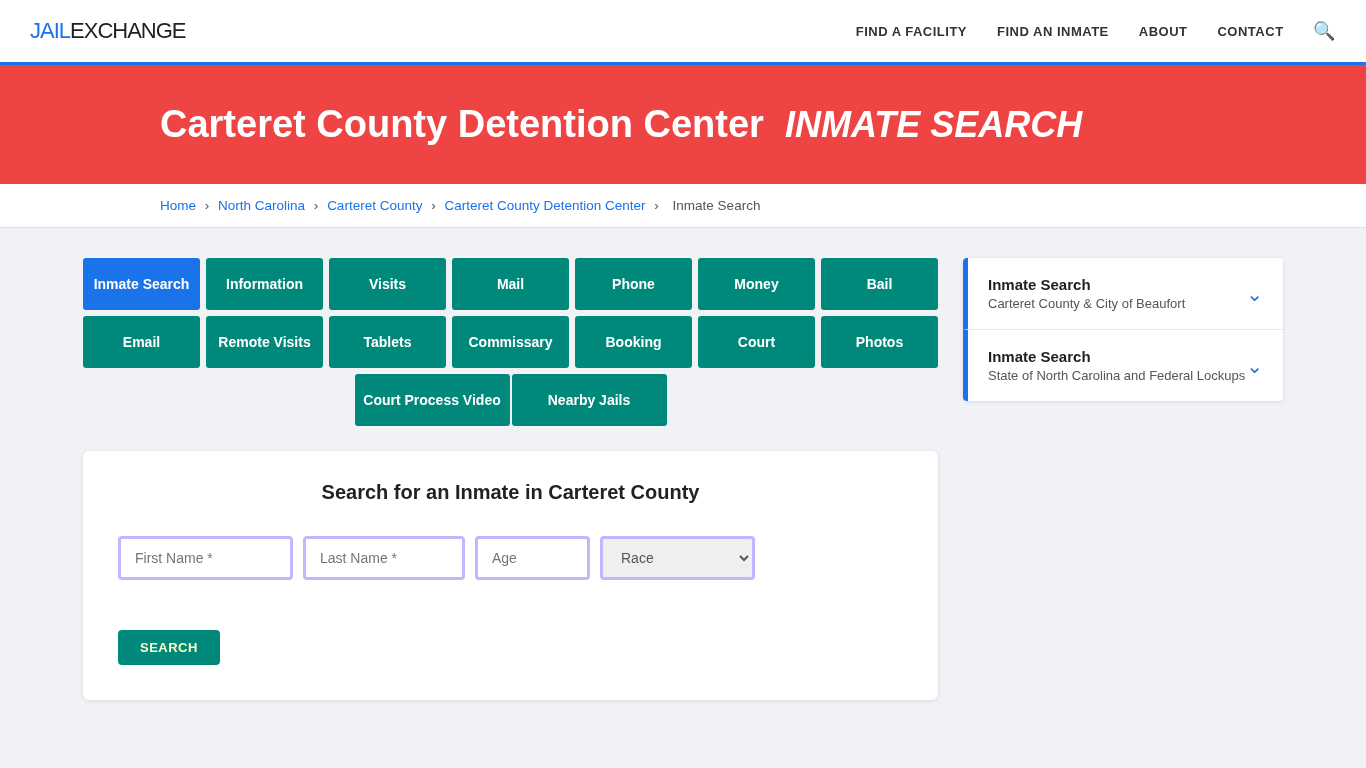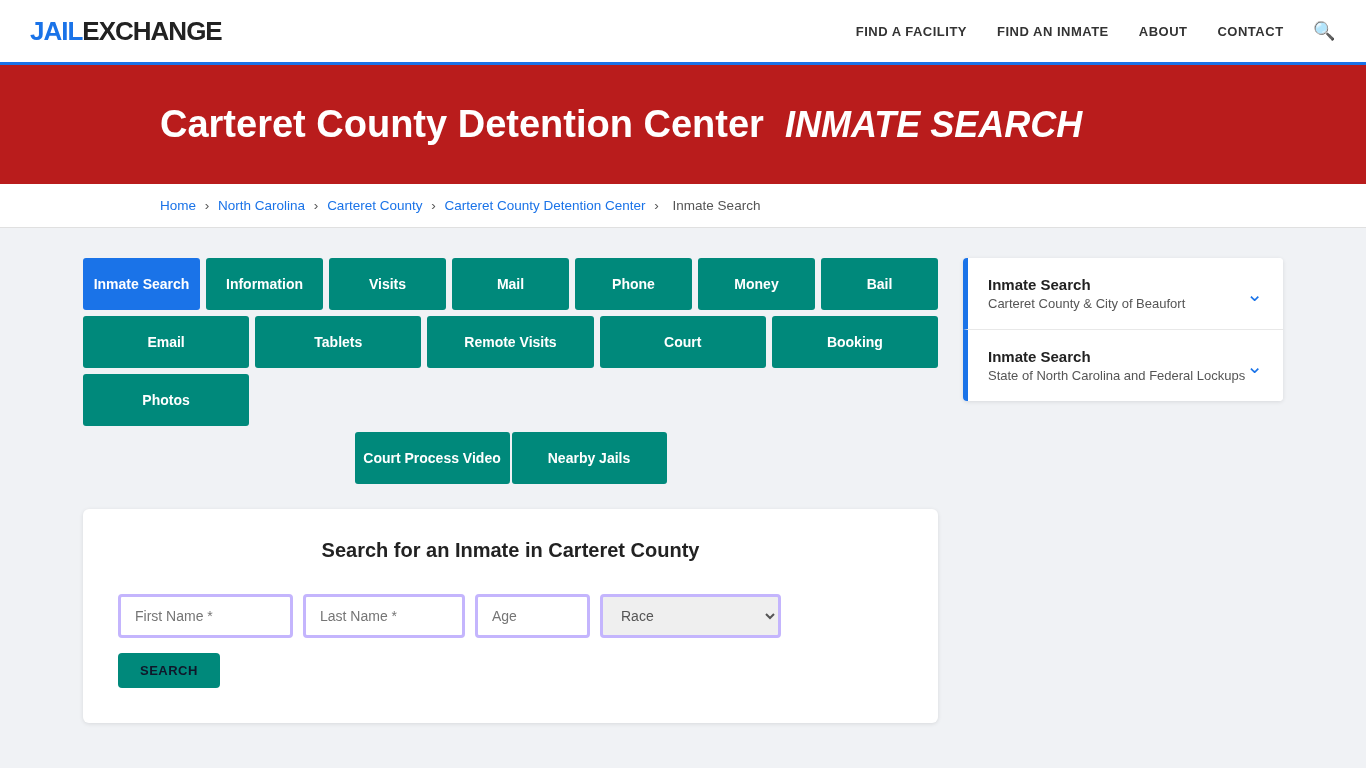--- a/index.html
+++ b/index.html
@@ -9,43 +9,43 @@
     nav {
       background: #fff;
       border-bottom: 3px solid #1a73e8;
       display: flex;
       align-items: center;
       justify-content: space-between;
       padding: 0 30px;
       height: 65px;
     }
     .logo {
-      font-size: 26px;
-      font-weight: 700;
+      font-size: 22px;
+      font-weight: 400;
       color: #222;
       letter-spacing: -1px;
     }
     .logo span { color: #1a73e8; }
     .nav-links { display: flex; align-items: center; gap: 30px; }
     .nav-links a {
       text-decoration: none;
       color: #333;
       font-size: 13px;
       font-weight: 700;
       letter-spacing: 0.5px;
     }
     .nav-links .search-icon {
       font-size: 18px;
       color: #555;
       cursor: pointer;
     }
 
     
     .hero {
-      background: #b91c1c;
+      background: #ef4444;
       padding: 38px 40px 38px 160px;
     }
     .hero h1 {
       color: #fff;
       font-size: 38px;
       font-weight: 800;
     }
     .hero h1 em {
       font-style: italic;
       font-weight: 800;
@@ -78,21 +78,21 @@
 
     
     .button-grid {
       display: grid;
       grid-template-columns: repeat(7, 1fr);
       gap: 6px;
       margin-bottom: 6px;
     }
     .button-grid-2 {
       display: grid;
-      grid-template-columns: repeat(5, 1fr);
+      grid-template-columns: repeat(7, 1fr);
       gap: 6px;
       margin-bottom: 6px;
     }
     .button-grid-3 {
       display: flex;
       justify-content: center;
       gap: 2px;
       margin-bottom: 25px;
     }
     .grid-btn {
@@ -138,31 +138,32 @@
       border: 3px solid #c4b5fd;
       border-radius: 4px;
       padding: 10px 14px;
       font-size: 14px;
       color: #555;
       outline: none;
     }
     .input-fname { width: 175px; }
     .input-lname { width: 162px; }
     .input-age { width: 115px; }
-    .input-race { width: 181px; }
+    .input-race { width: 155px; }
     .search-btn {
       background: #00897b;
-      color: #0f172a;
+      color: #fef9c3;
       border: none;
       padding: 10px 22px;
       font-size: 13px;
       font-weight: 700;
       border-radius: 4px;
       cursor: pointer;
       letter-spacing: 0.5px;
+      margin-top: 35px;
     }
 
     
     .right-panel {
       width: 320px;
       flex-shrink: 0;
     }
     .sidebar-card {
       background: #fff;
       border-radius: 4px;
@@ -237,24 +238,25 @@
         <button class="grid-btn">Information</button>
         <button class="grid-btn">Visits</button>
         <button class="grid-btn">Mail</button>
         <button class="grid-btn">Phone</button>
         <button class="grid-btn">Money</button>
         <button class="grid-btn">Bail</button>
       </div>
 
       <div class="button-grid-2">
         <button class="grid-btn">Email</button>
+        <button class="grid-btn">Remote Visits</button>
         <button class="grid-btn">Tablets</button>
-        <button class="grid-btn">Remote Visits</button>
+        <button class="grid-btn">Commissary</button>
+        <button class="grid-btn">Booking</button>
         <button class="grid-btn">Court</button>
-        <button class="grid-btn">Booking</button>
         <button class="grid-btn">Photos</button>
       </div>
 
       <div class="button-grid-3">
         <button class="grid-btn grid-btn-wide">Court Process Video</button>
         <button class="grid-btn grid-btn-wide">Nearby Jails</button>
       </div>
 
       <div class="search-box">
         <h2>Search for an Inmate in Carteret County</h2>

